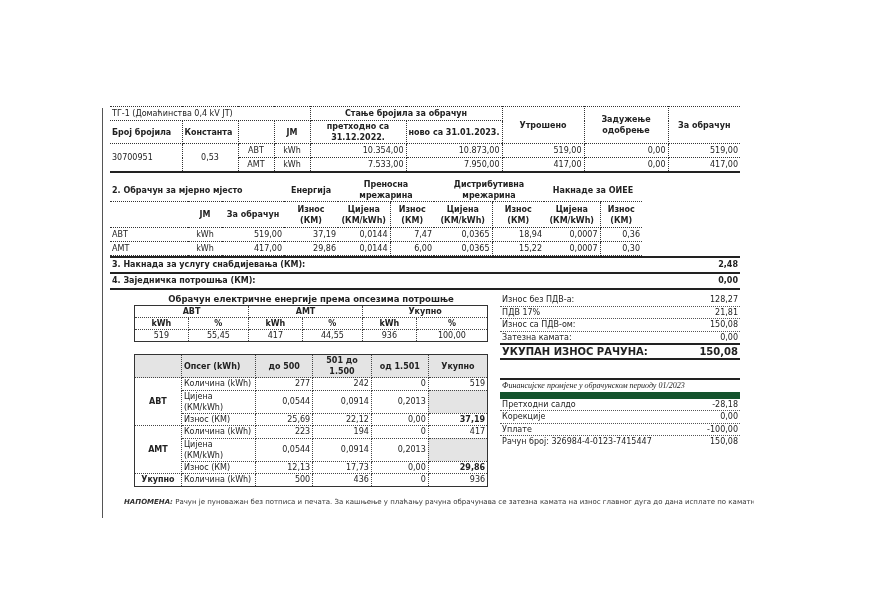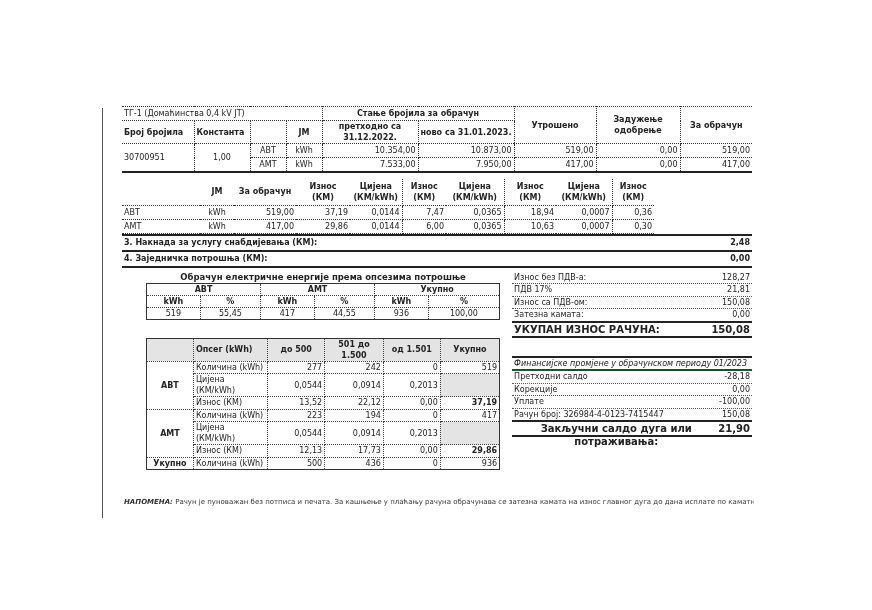--- a/index.html
+++ b/index.html
@@ -1,19 +1,19 @@
 <!DOCTYPE html>
 <html><head>
 <meta charset="utf-8">
 <style>
   html, body { margin: 0; padding: 0; background: #ffffff; }
   body { width: 872px; height: 610px; position: relative; overflow: hidden;
          font-family: "DejaVu Sans", sans-serif; color: #222; }
   .page-edge { position: absolute; left: 102px; top: 108px; width: 1px; height: 410px; background: #555; }
-  .doc { position: absolute; left: 122px; top: 106px; width: 630px; font-size: 8px; }
+  .doc { position: absolute; left: 110px; top: 106px; width: 630px; font-size: 8px; }
   table { border-collapse: collapse; width: 100%; }
   td, th { padding: 0 2px; line-height: 11px; }
   .dot-b { border-bottom: 1px dotted #333; }
   .dot-t { border-top: 1px dotted #333; }
   .dot-r { border-right: 1px dotted #333; }
   .solid-b { border-bottom: 2px solid #222; }
   .r { text-align: right; }
   .c { text-align: center; }
   .b { font-weight: bold; }
   .hdr { font-weight: bold; text-align: center; }
@@ -29,26 +29,26 @@
   .sum-line.last { border-bottom: 2px solid #222; }
 
   
   .lower { display: flex; margin-top: 4px; gap: 12px; padding-left: 24px; }
   .left-box { width: 372px; }
   .right-box { width: 252px; text-align: center; }
   .box { border: 1px solid #333; }
   .box td { border-right: 1px dotted #444; border-bottom: 1px dotted #444; height: 11px; }
   .box td:last-child { border-right: none; }
   .gray { background: #e4e4e4; }
-  .box2 { border: 1px solid #333; margin-top: 18px; }
+  .box2 { border: 1px solid #333; margin-top: 12px; }
   .box2 td { border-right: 1px dotted #444; border-bottom: 1px dotted #444; height: 11.5px; }
   .box2 td:last-child { border-right: none; }
   .kv { display: flex; justify-content: space-between; border-bottom: 1px dotted #555; height: 11.5px; line-height: 11.5px; padding: 0 2px; }
   .kv.bold { font-weight: bold; font-size: 10px; border-top: 2px solid #222; border-bottom: 2px solid #222; height: 13px; line-height: 13px; }
-  .kv.italic { font-style: italic; border-bottom: 2px solid #14532d; }
+  .kv.italic { font-style: italic; border-bottom: 7px solid #14532d; font-family: Liberation Serif, serif; }
   .gap { height: 18px; }
   .note { position: absolute; left: 124px; top: 498px; width: 630px; font-size: 7px; color: #333; white-space: nowrap; overflow: hidden; filter: blur(0.6px); }
   .note b { font-style: italic; }
 </style>
 </head>
 <body>
 
 <div class="page-edge"></div>
 
 <div class="doc">
@@ -76,21 +76,21 @@
     <tr class="tall">
       <td class="b dot-b dot-r tall">Број бројила</td>
       <td class="b dot-b dot-r">Константа</td>
       <td class="dot-b dot-r"></td>
       <td class="hdr dot-b dot-r">ЈМ</td>
       <td class="hdr dot-b dot-r">претходно са 31.12.2022.</td>
       <td class="hdr dot-b dot-r">ново са 31.01.2023.</td>
     </tr>
     <tr>
       <td rowspan="2" class="solid-b dot-r">30700951</td>
-      <td rowspan="2" class="c solid-b dot-r">1,00</td>
+      <td rowspan="2" class="c solid-b dot-r">0,53</td>
       <td class="c dot-b dot-r">АВТ</td>
       <td class="c dot-b dot-r">kWh</td>
       <td class="r dot-b dot-r">10.354,00</td>
       <td class="r dot-b dot-r">10.873,00</td>
       <td class="r dot-b dot-r">519,00</td>
       <td class="r dot-b dot-r">0,00</td>
       <td class="r dot-b">519,00</td>
     </tr>
     <tr>
       <td class="c solid-b dot-r">АМТ</td>
@@ -112,20 +112,28 @@
         <col style="width:54px">
       <col style="width:52px">
         <col style="width:44px">
         <col style="width:58px">
         <col style="width:52px">
       <col style="width:56px">
         <col style="width:42px">
         <col style="width:98px">
     </colgroup>
     <tbody>
+        <tr>
+      <td colspan="3" class="b dot-b">2. Обрачун за мјерно мјесто</td>
+      <td class="hdr dot-b">Енергија</td>
+      <td colspan="2" class="hdr dot-b">Преносна мрежарина</td>
+      <td colspan="2" class="hdr dot-b">Дистрибутивна мрежарина</td>
+      <td colspan="2" class="hdr dot-b">Накнаде за ОИЕЕ</td>
+      <td></td>
+    </tr>
     <tr style="height:26px">
       <td class="dot-b"></td>
       <td class="hdr dot-b">ЈМ</td>
       <td class="hdr dot-b">За обрачун</td>
       <td class="hdr dot-b">Износ (КМ)</td>
       <td class="hdr dot-b dot-r">Цијена (КМ/kWh)</td>
       <td class="hdr dot-b">Износ (КМ)</td>
       <td class="hdr dot-b dot-r">Цијена (КМ/kWh)</td>
       <td class="hdr dot-b">Износ (КМ)</td>
       <td class="hdr dot-b dot-r">Цијена (КМ/kWh)</td>
@@ -146,21 +154,21 @@
       <td></td>
     </tr>
     <tr>
       <td class="dot-b">АМТ</td>
       <td class="c dot-b">kWh</td>
       <td class="r dot-b">417,00</td>
       <td class="r dot-b">29,86</td>
       <td class="r dot-b dot-r">0,0144</td>
       <td class="r dot-b">6,00</td>
       <td class="r dot-b dot-r">0,0365</td>
-      <td class="r dot-b">10,63</td>
+      <td class="r dot-b">15,22</td>
       <td class="r dot-b dot-r">0,0007</td>
       <td class="r dot-b">0,30</td>
       <td></td>
     </tr>
   </tbody>
     </table>
 
   <div class="sum-line">
     <span>3. Накнада за услугу снабдијевања (КМ):</span>
     <span>2,48</span>
@@ -229,21 +237,21 @@
         </tr>
         <tr>
           <td>Цијена (КМ/kWh)</td>
           <td class="r">0,0544</td>
           <td class="r">0,0914</td>
           <td class="r">0,2013</td>
           <td class="r gray"></td>
         </tr>
         <tr>
           <td>Износ (КМ)</td>
-          <td class="r">13,52</td>
+          <td class="r">25,69</td>
           <td class="r">22,12</td>
           <td class="r">0,00</td>
           <td class="r b">37,19</td>
         </tr>
 
         <tr>
           <td rowspan="3" class="hdr">АМТ</td>
           <td>Количина (kWh)</td>
           <td class="r">223</td>
           <td class="r">194</td>
@@ -313,24 +321,20 @@
         <span>0,00</span>
       </div>
       <div class="kv">
         <span>Уплате</span>
         <span>-100,00</span>
       </div>
       <div class="kv" style="border-bottom:none">
         <span>Рачун број: 326984-4-0123-7415447</span>
         <span>150,08</span>
       </div>
-      <div class="kv bold">
-        <span>Закључни салдо дуга или потраживања:</span>
-        <span>21,90</span>
-      </div>
     </div>
   </div>
 </div>
 
 <div class="note">
   <b>НАПОМЕНА:</b>
   <span>Рачун је пуноважан без потписа и печата. За кашњење у плаћању рачуна обрачунава се затезна камата на износ главног дуга до дана исплате по каматној</span>
 </div>
 
 </body></html>

